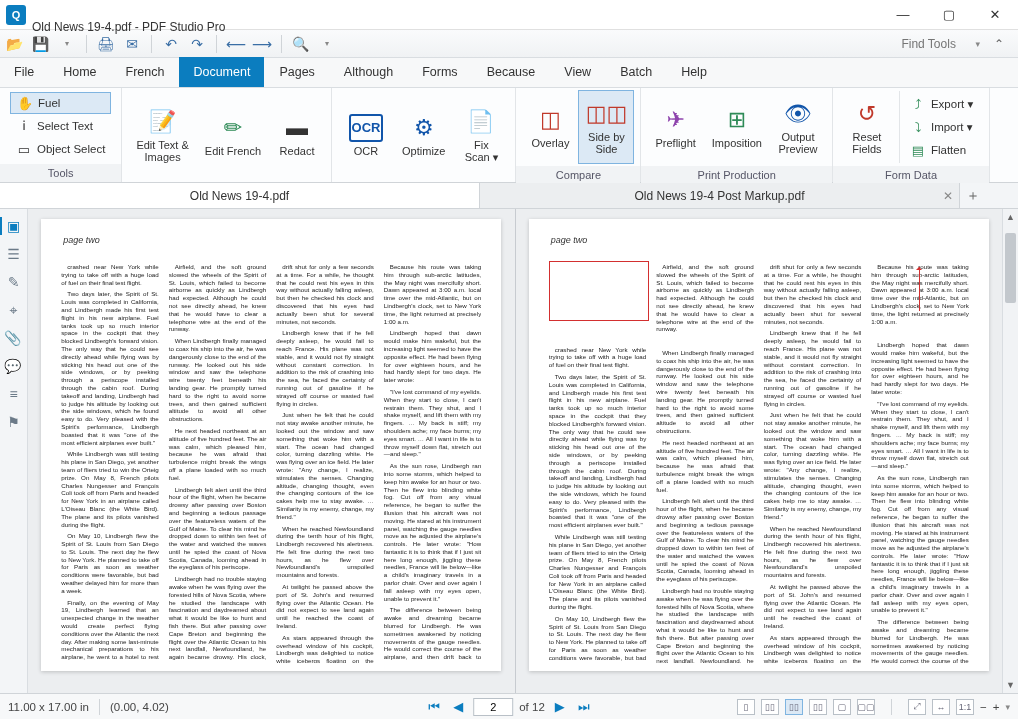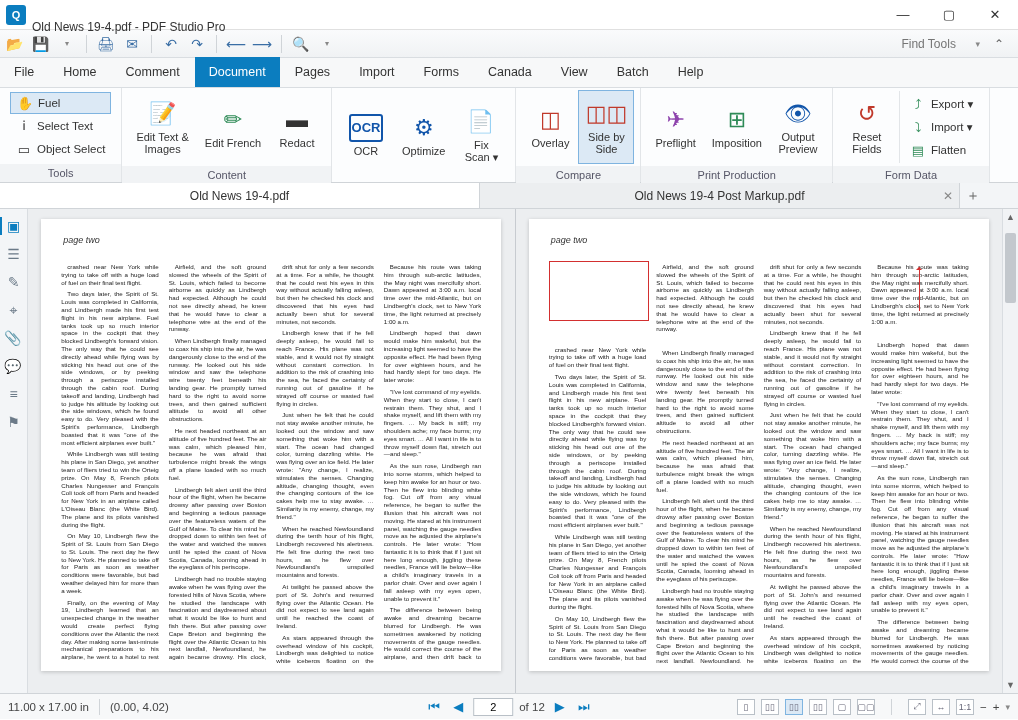--- a/index.html
+++ b/index.html
@@ -95,31 +95,31 @@
     <span style="font-size:9px;color:#888">▾</span>
     <span style="margin-left:10px;color:#666">⌃</span>
   </div>
 </div>
 
 <div class="menubar" id="menubar">
     <div class="menu-tab">File</div>
     <div class="menu-sep"></div>
     <div class="menu-tab">Home</div>
     <div class="menu-sep"></div>
-    <div class="menu-tab">Comment</div>
+    <div class="menu-tab">French</div>
     <div class="menu-sep"></div>
     <div class="menu-tab active">Document</div>
     <div class="menu-sep"></div>
     <div class="menu-tab">Pages</div>
     <div class="menu-sep"></div>
-    <div class="menu-tab">Import</div>
+    <div class="menu-tab">Although</div>
     <div class="menu-sep"></div>
     <div class="menu-tab">Forms</div>
     <div class="menu-sep"></div>
-    <div class="menu-tab">Canada</div>
+    <div class="menu-tab">Because</div>
     <div class="menu-sep"></div>
     <div class="menu-tab">View</div>
     <div class="menu-sep"></div>
     <div class="menu-tab">Batch</div>
     <div class="menu-sep"></div>
     <div class="menu-tab">Help</div>
     <div class="menu-sep"></div>
   </div>
 
 <div class="ribbon" id="ribbon">
@@ -150,21 +150,20 @@
         </div>
         <div class="rb-btn">
           <div class="ico" style="color: rgb(46, 139, 87);">✏</div>
           <div class="lbl">Edit French</div>
         </div>
         <div class="rb-btn">
           <div class="ico" style="color: rgb(51, 51, 51);">▬</div>
           <div class="lbl">Redact</div>
         </div>
       </div>
-      <div class="ribbon-label">Content</div>
     </div>
     <div class="ribbon-group">
       <div class="ribbon-body">
         <div class="rb-btn">
           <div class="ico" style="color: rgb(17, 85, 170); font-size: 13px; font-weight: bold; border: 2px solid rgb(17, 85, 170); border-radius: 3px; width: 34px;">OCR</div>
           <div class="lbl">OCR</div>
         </div>
         <div class="rb-btn">
           <div class="ico" style="color: rgb(17, 85, 170);">⚙</div>
           <div class="lbl">Optimize</div>

